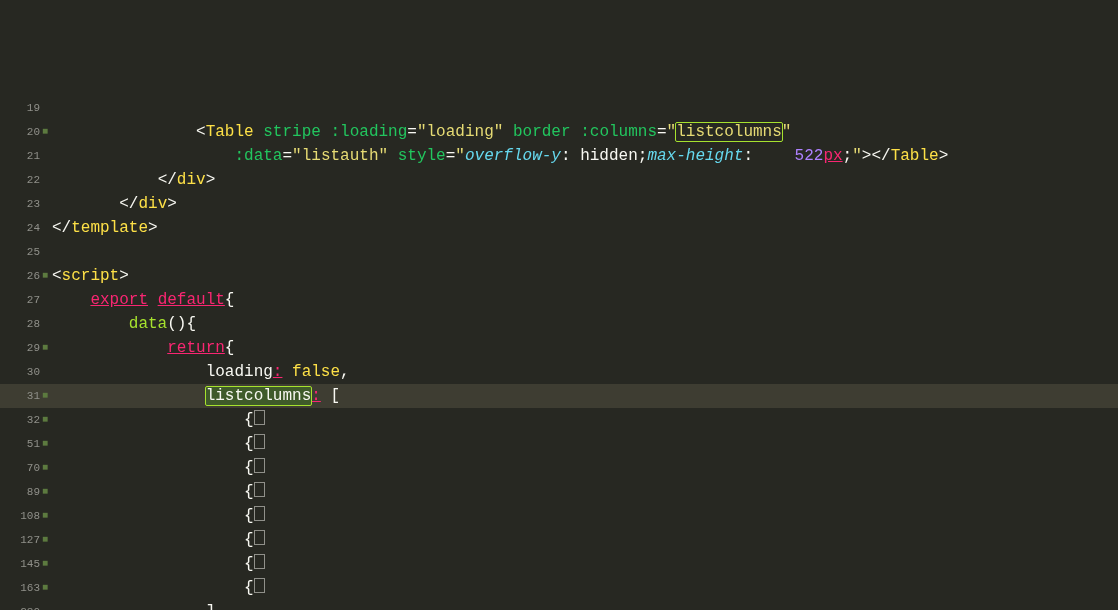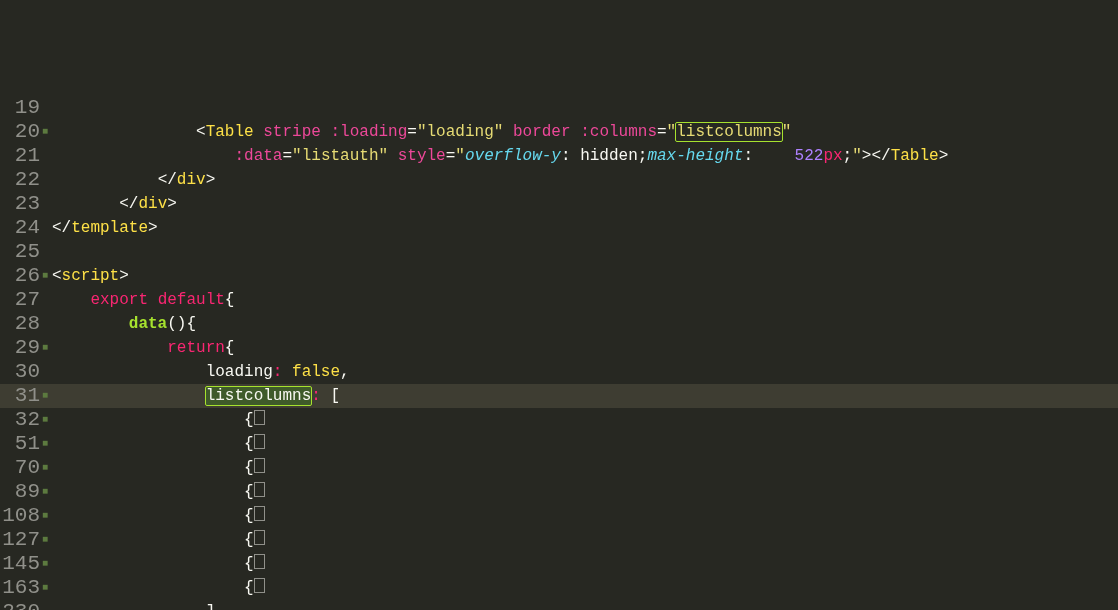--- a/index.html
+++ b/index.html
@@ -17,38 +17,38 @@
   .editor { display:flex; flex-direction:column; }
   .row { display:flex; height:24px; align-items:center; }
   .row.hl { background:#3e3d32; }
   .gutter {
     width:42px;
     text-align:right;
     padding-right:2px;
     color:#90908a;
     flex-shrink:0;
     user-select:none;
-    font-size:21px;
+    font-size:11px;
   }
   .fold {
     width:10px;
     flex-shrink:0;
     color:#5c7a3f;
     font-size:10px;
     line-height:24px;
     text-align:left;
     user-select:none;
   }
   .code { flex:1; }
   .c-punc { color:#f8f8f2; }
   .c-tag  { color:#fde047; }
-  .c-attr { color:#ec4899; }
+  .c-attr { color:#22c55e; }
   .c-str  { color:#e6db74; }
-  .c-kw   { color:#f92672; }
-  .c-fn   { color:#a6e22e;font-weight:bold; }
+  .c-kw   { color:#f92672;text-decoration:underline; }
+  .c-fn   { color:#a6e22e; }
   .c-num  { color:#ae81ff;margin-left:32px; }
   .c-lit  { color:#fde047; }
   .c-css-prop { color:#66d9ef; font-style:italic;text-align:right; }
   .c-plain { color:#f8f8f2;text-align:right; }
   .sel { outline:1px solid #a6e22e; outline-offset:0; border-radius:1px; }
   .sel-act { background:#3f5a2a; outline:1px solid #a6e22e; border-radius:1px; }
   .folded-box {
     display:inline-block;
     width:11px;
     height:15px;

